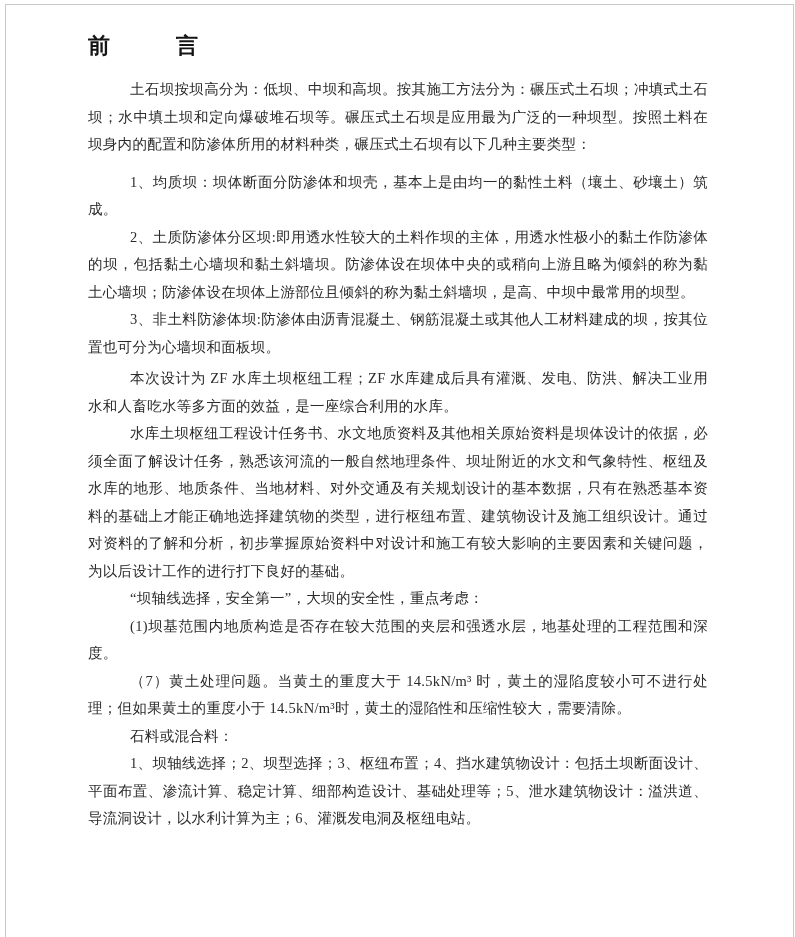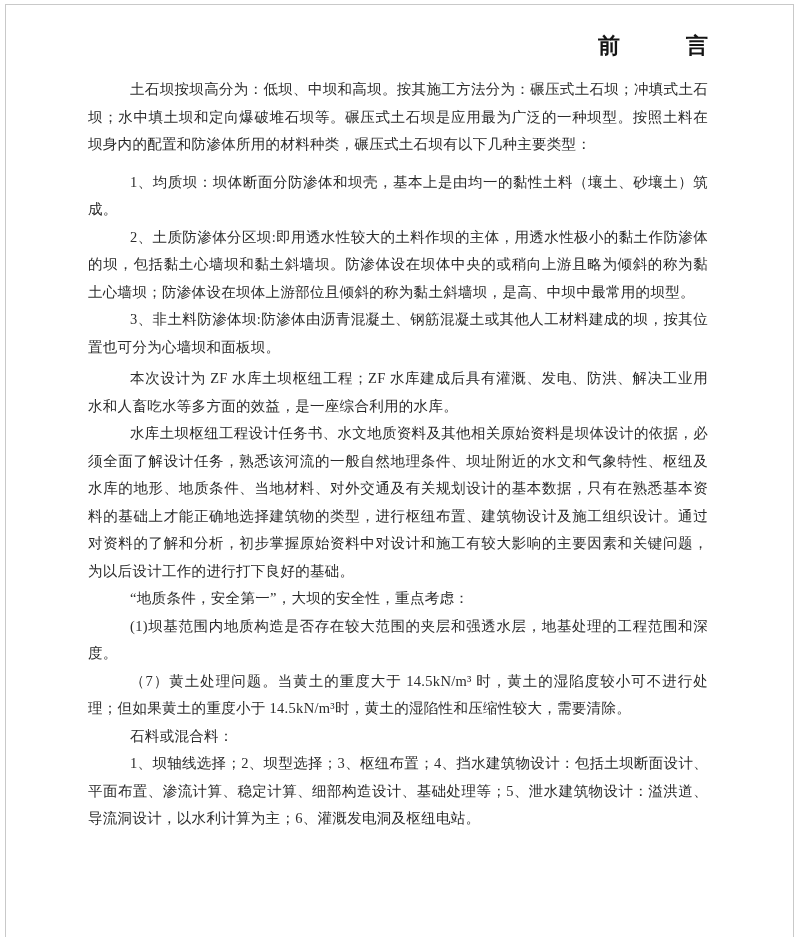--- a/index.html
+++ b/index.html
@@ -18,21 +18,21 @@
     border-right: 1px solid #c9c9c9;
     background: #ffffff;
     padding: 0 85px 18px 82px;
     color: #2b2b2b;
   }
   .doc-title {
     font-family: Liberation Serif, serif;
     font-weight: 700;
     font-size: 22px;
     color: #141414;
-    text-align: right;
+    text-align: left;
     margin: 26px 0 15px 0;
   }
   .para {
     margin: 0;
     font-size: 14.5px;
     line-height: 27.5px;
     letter-spacing: 0.3px;
     text-align: justify;
     text-indent: 2.9em;
     color: #2b2b2b;
@@ -53,21 +53,21 @@
   <p class="para list-item">1、均质坝：坝体断面分防渗体和坝壳，基本上是由均一的黏性土料（壤土、砂壤土）筑成。</p>
 
   <p class="para list-item">2、土质防渗体分区坝:即用透水性较大的土料作坝的主体，用透水性极小的黏土作防渗体的坝，包括黏土心墙坝和黏土斜墙坝。防渗体设在坝体中央的或稍向上游且略为倾斜的称为黏土心墙坝；防渗体设在坝体上游部位且倾斜的称为黏土斜墙坝，是高、中坝中最常用的坝型。</p>
 
   <p class="para list-item">3、非土料防渗体坝:防渗体由沥青混凝土、钢筋混凝土或其他人工材料建成的坝，按其位置也可分为心墙坝和面板坝。</p>
 
   <p class="para after-list">本次设计为 ZF 水库土坝枢纽工程；ZF 水库建成后具有灌溉、发电、防洪、解决工业用水和人畜吃水等多方面的效益，是一座综合利用的水库。</p>
 
   <p class="para">水库土坝枢纽工程设计任务书、水文地质资料及其他相关原始资料是坝体设计的依据，必须全面了解设计任务，熟悉该河流的一般自然地理条件、坝址附近的水文和气象特性、枢纽及水库的地形、地质条件、当地材料、对外交通及有关规划设计的基本数据，只有在熟悉基本资料的基础上才能正确地选择建筑物的类型，进行枢纽布置、建筑物设计及施工组织设计。通过对资料的了解和分析，初步掌握原始资料中对设计和施工有较大影响的主要因素和关键问题，为以后设计工作的进行打下良好的基础。</p>
 
-  <p class="para">“地质条件，安全第一”，大坝的安全性，重点考虑：</p>
+  <p class="para">“坝轴线选择，安全第一”，大坝的安全性，重点考虑：</p>
 
   <p class="para">(1)坝基范围内地质构造是否存在较大范围的夹层和强透水层，地基处理的工程范围和深度。</p>
 
   <p class="para">（7）黄土处理问题。当黄土的重度大于 14.5kN/m³ 时，黄土的湿陷度较小可不进行处理；但如果黄土的重度小于 14.5kN/m³时，黄土的湿陷性和压缩性较大，需要清除。</p>
 
   <p class="para">石料或混合料：</p>
 
   <p class="para">1、坝轴线选择；2、坝型选择；3、枢纽布置；4、挡水建筑物设计：包括土坝断面设计、平面布置、渗流计算、稳定计算、细部构造设计、基础处理等；5、泄水建筑物设计：溢洪道、导流洞设计，以水利计算为主；6、灌溉发电洞及枢纽电站。</p>
 </div>
 

